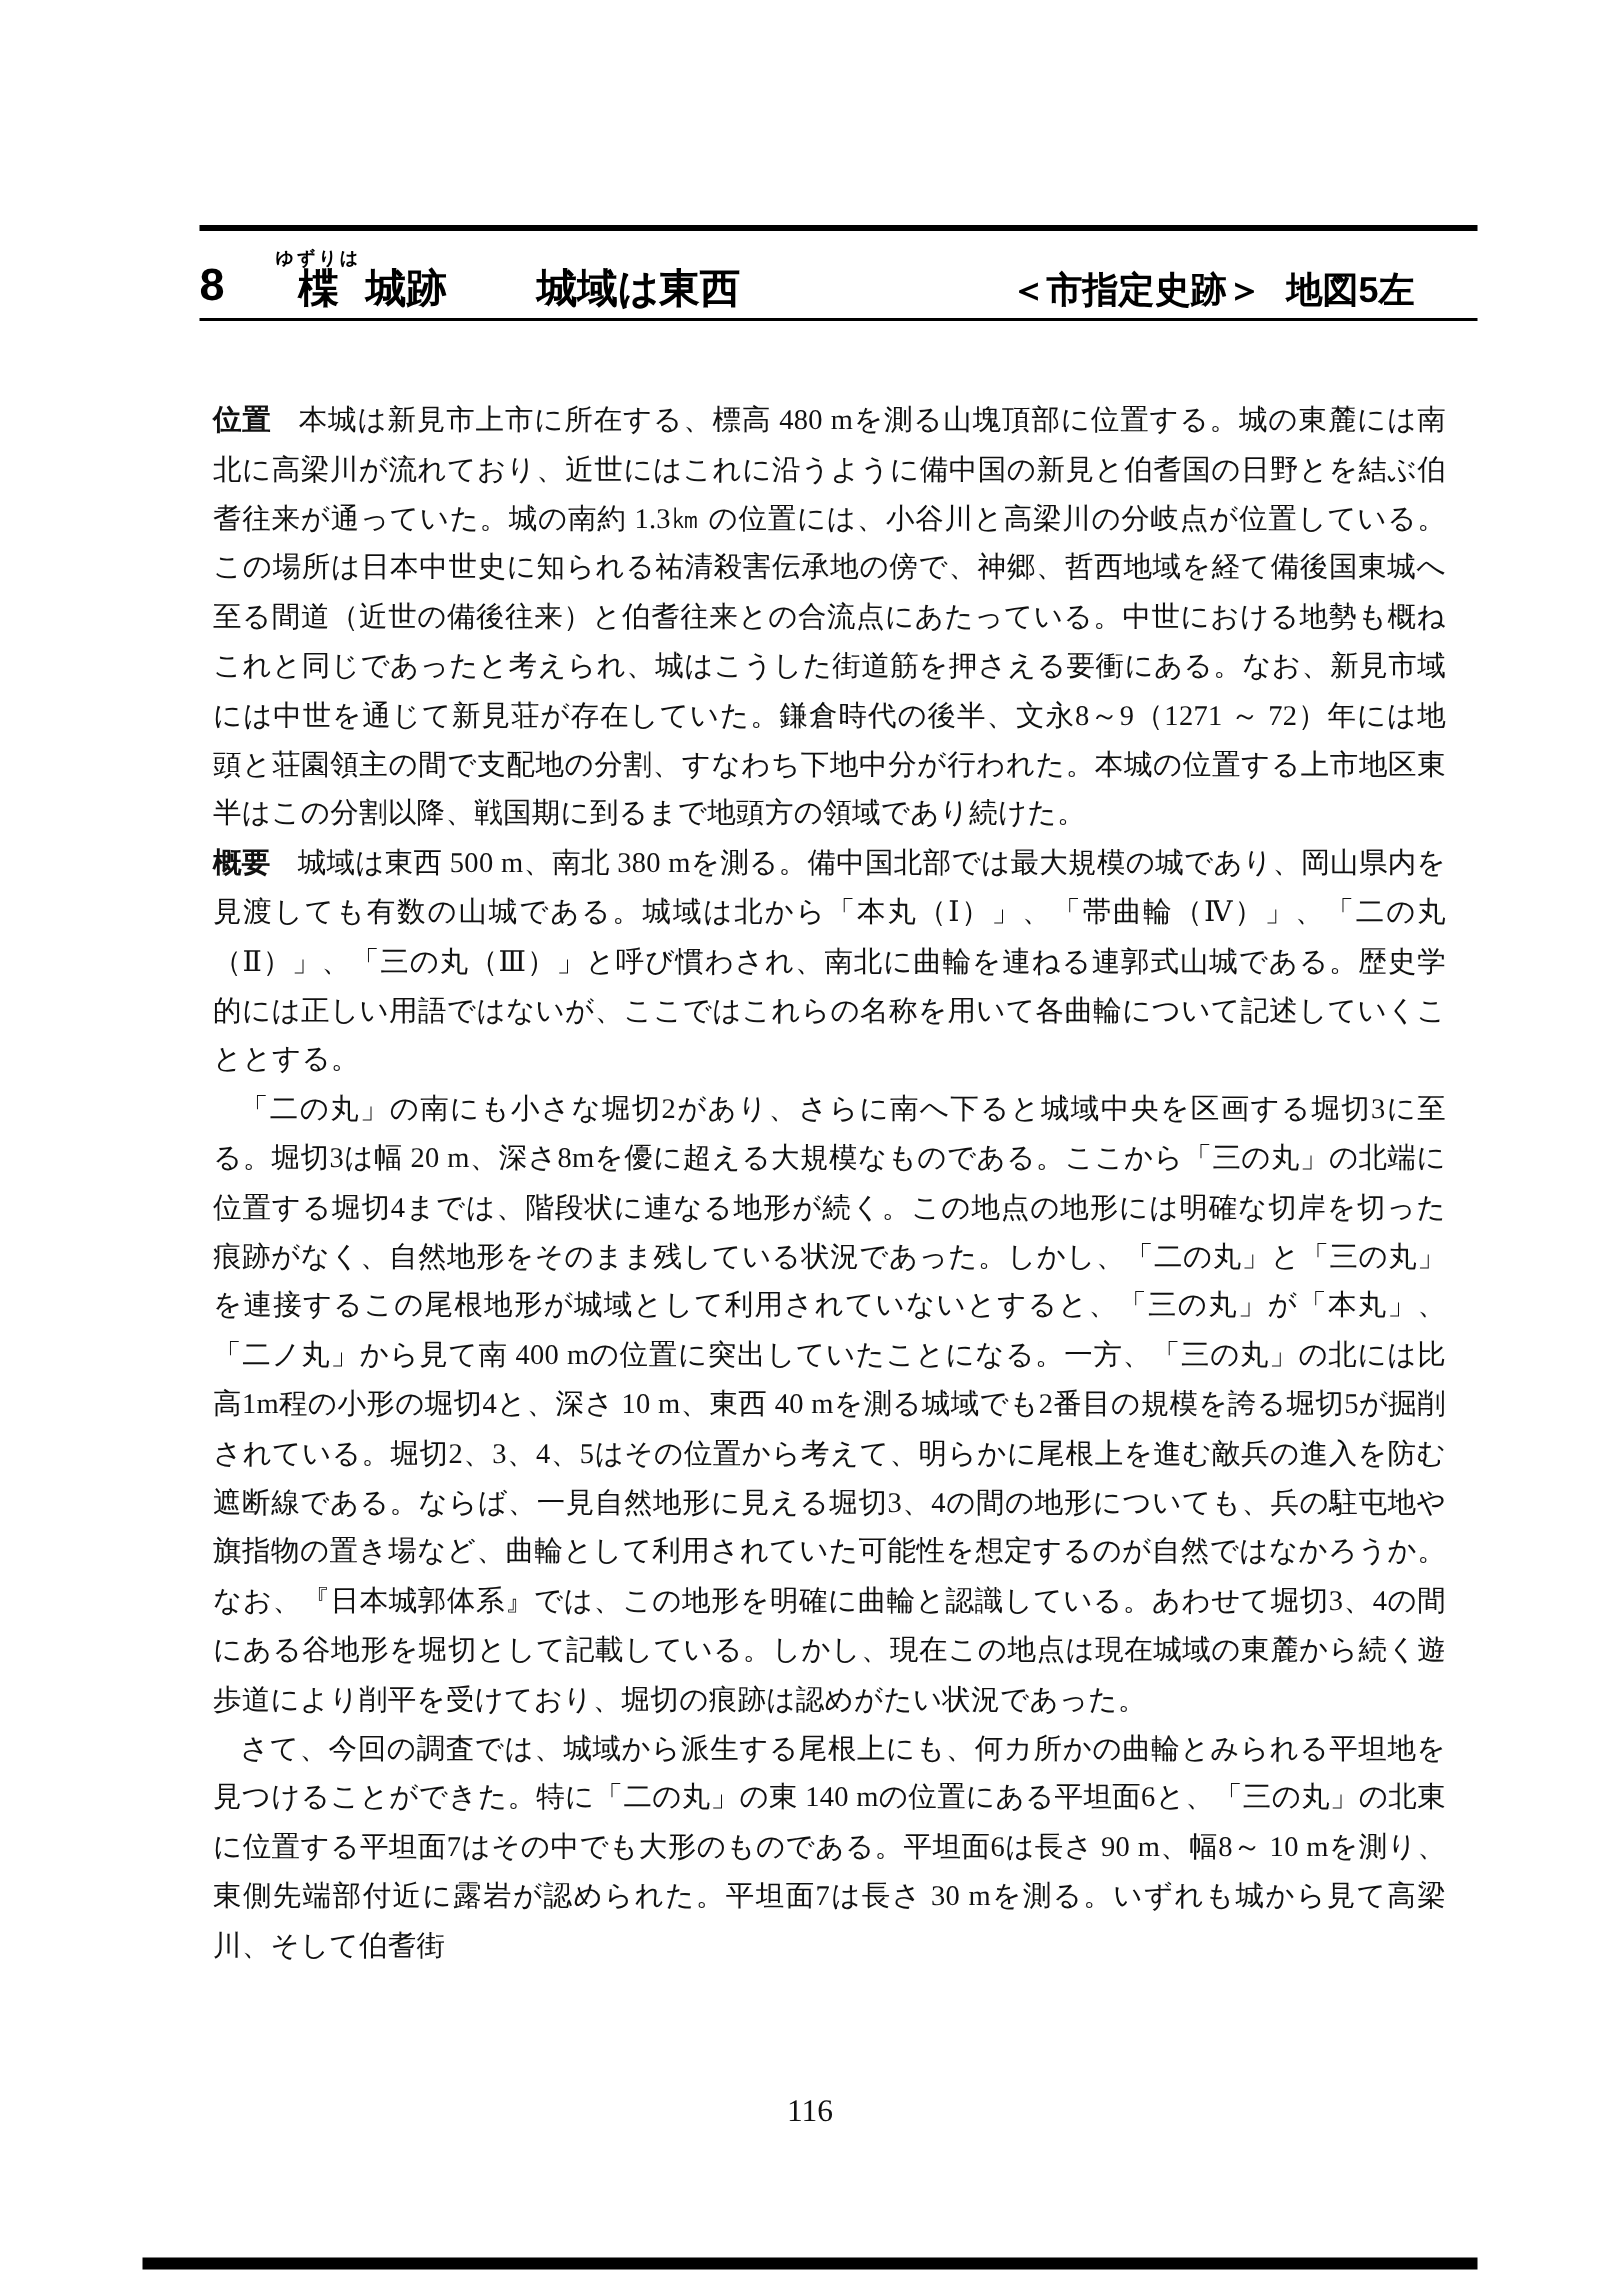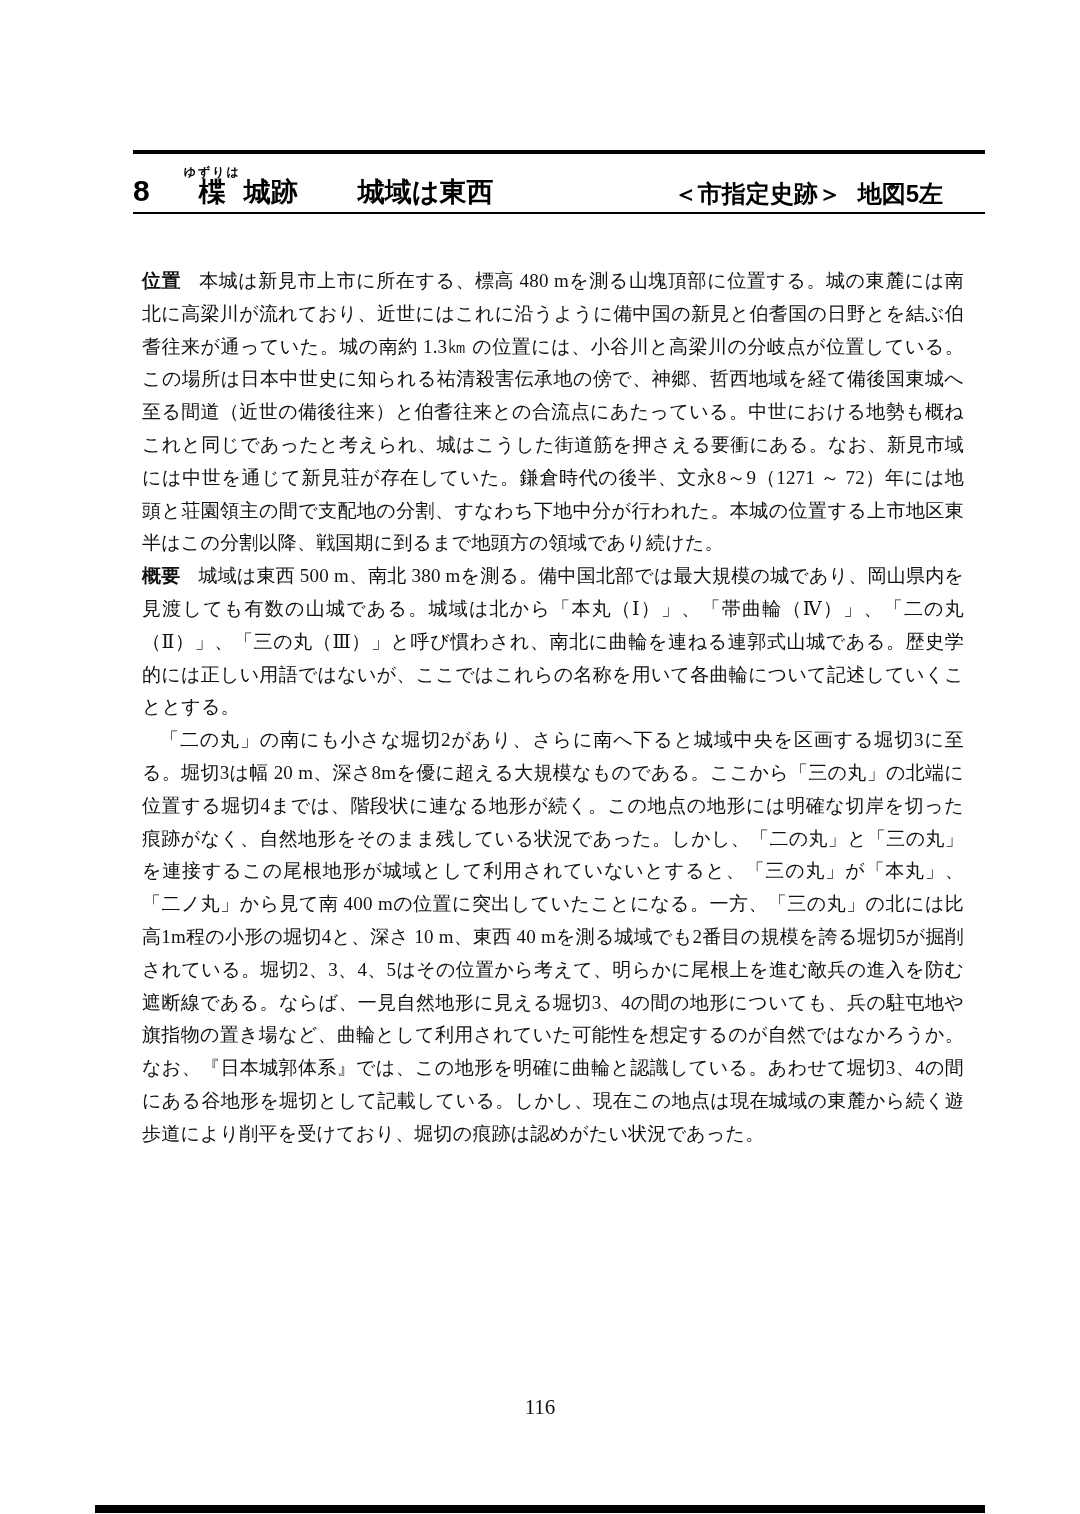--- a/index.html
+++ b/index.html
@@ -71,19 +71,20 @@
       <span>地図5左</span>
     </span>
   </div>
 
   <div class="rule rule-mid"></div>
 
   <div class="body-text">
     <p class="para"><b class="plabel">位置</b><span>本城は新見市上市に所在する、標高 480 mを測る山塊頂部に位置する。城の東麓には南北に高梁川が流れており、近世にはこれに沿うように備中国の新見と伯耆国の日野とを結ぶ伯耆往来が通っていた。城の南約 1.3㎞ の位置には、小谷川と高梁川の分岐点が位置している。この場所は日本中世史に知られる祐清殺害伝承地の傍で、神郷、哲西地域を経て備後国東城へ至る間道（近世の備後往来）と伯耆往来との合流点にあたっている。中世における地勢も概ねこれと同じであったと考えられ、城はこうした街道筋を押さえる要衝にある。なお、新見市域には中世を通じて新見荘が存在していた。鎌倉時代の後半、文永8～9（1271 ～ 72）年には地頭と荘園領主の間で支配地の分割、すなわち下地中分が行われた。本城の位置する上市地区東半はこの分割以降、戦国期に到るまで地頭方の領域であり続けた。</span></p>
     <p class="para"><b class="plabel">概要</b><span>城域は東西 500 m、南北 380 mを測る。備中国北部では最大規模の城であり、岡山県内を見渡しても有数の山城である。城域は北から「本丸（Ⅰ）」、「帯曲輪（Ⅳ）」、「二の丸（Ⅱ）」、「三の丸（Ⅲ）」と呼び慣わされ、南北に曲輪を連ねる連郭式山城である。歴史学的には正しい用語ではないが、ここではこれらの名称を用いて各曲輪について記述していくこととする。</span></p>
     <p class="para"><b class="plabel"></b><span>「二の丸」の南にも小さな堀切2があり、さらに南へ下ると城域中央を区画する堀切3に至る。堀切3は幅 20 m、深さ8mを優に超える大規模なものである。ここから「三の丸」の北端に位置する堀切4までは、階段状に連なる地形が続く。この地点の地形には明確な切岸を切った痕跡がなく、自然地形をそのまま残している状況であった。しかし、「二の丸」と「三の丸」を連接するこの尾根地形が城域として利用されていないとすると、「三の丸」が「本丸」、「二ノ丸」から見て南 400 mの位置に突出していたことになる。一方、「三の丸」の北には比高1m程の小形の堀切4と、深さ 10 m、東西 40 mを測る城域でも2番目の規模を誇る堀切5が掘削されている。堀切2、3、4、5はその位置から考えて、明らかに尾根上を進む敵兵の進入を防む遮断線である。ならば、一見自然地形に見える堀切3、4の間の地形についても、兵の駐屯地や旗指物の置き場など、曲輪として利用されていた可能性を想定するのが自然ではなかろうか。なお、『日本城郭体系』では、この地形を明確に曲輪と認識している。あわせて堀切3、4の間にある谷地形を堀切として記載している。しかし、現在この地点は現在城域の東麓から続く遊歩道により削平を受けており、堀切の痕跡は認めがたい状況であった。</span></p>
+    <p class="para"><b class="plabel"></b><span>さて、今回の調査では、城域から派生する尾根上にも、何カ所かの曲輪とみられる平坦地を見つけることができた。特に「二の丸」の東 140 mの位置にある平坦面6と、「三の丸」の北東に位置する平坦面7はその中でも大形のものである。平坦面6は長さ 90 m、幅8～ 10 mを測り、東側先端部付近に露岩が認められた。平坦面7は長さ 30 mを測る。いずれも城から見て高梁川、そして伯耆街</span></p>
   </div>
 
   <div class="page-number">116</div>
 
   <div class="rule footer-rule"></div>
 
 </div>
 
 </body></html>

